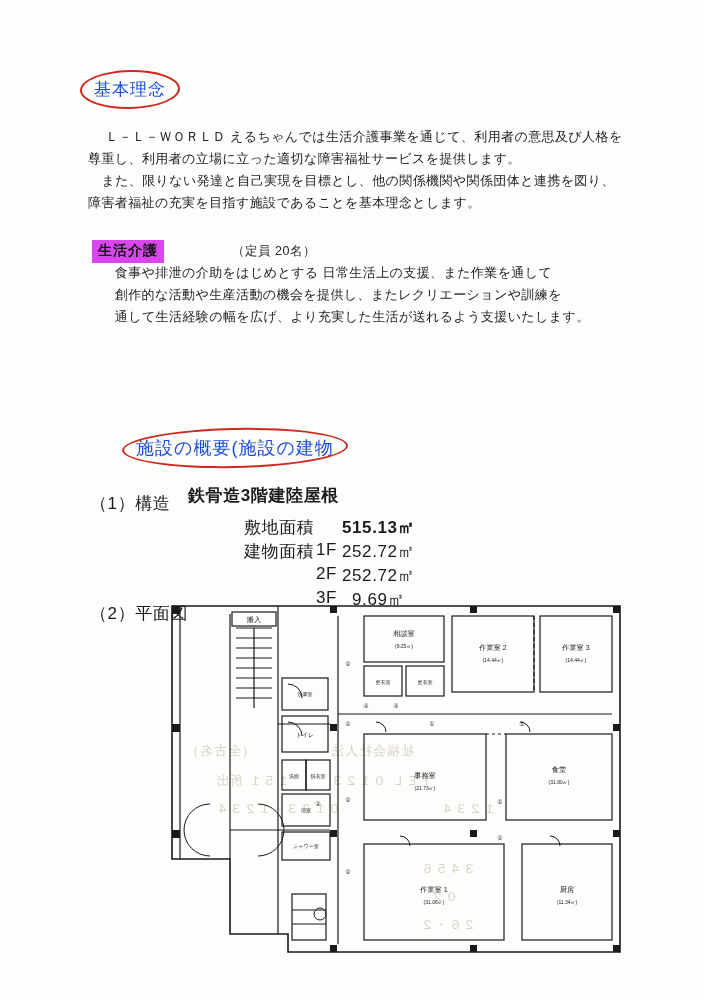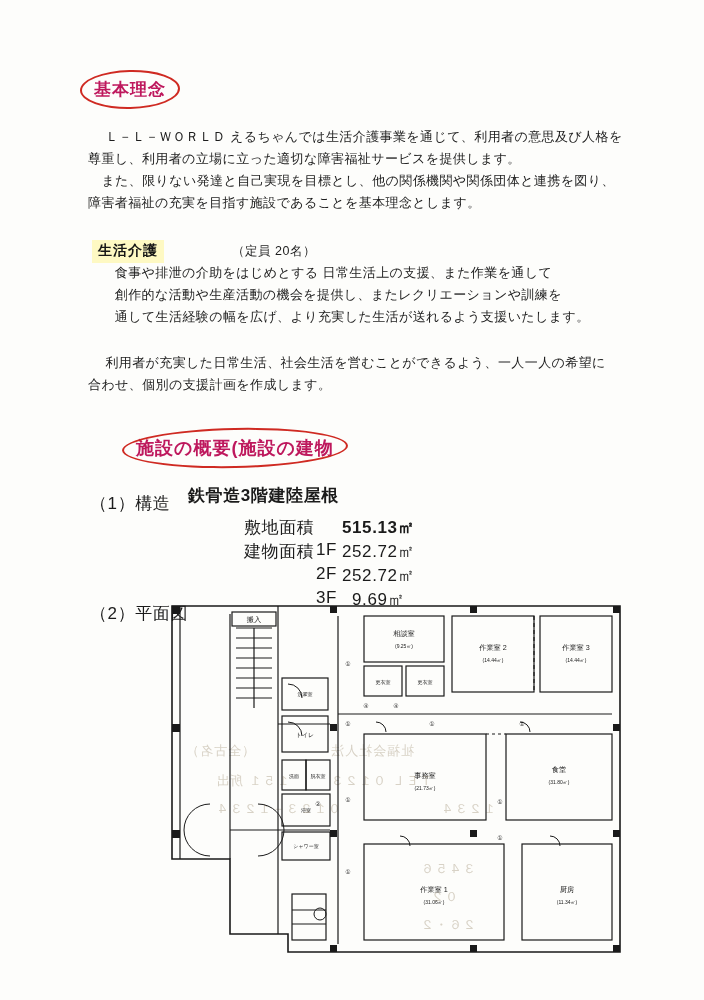--- a/index.html
+++ b/index.html
@@ -18,40 +18,40 @@
   .page {
     position: absolute;
     inset: 0;
     background: #fdfdfb;
   }
 
   
   .oval-head {
     position: absolute;
     font-size: 17px;
-    font-weight: bold;
+    font-weight: normal;
     letter-spacing: 1px;
-    color: #be185d;
+    color: #1d4ed8;
     white-space: nowrap;
   }
   .oval-head .oval {
     position: absolute;
     left: -14px;
     top: -8px;
     right: -14px;
     bottom: -8px;
     border: 2px solid #cf2a22;
     border-radius: 50%;
     transform: rotate(-1.2deg);
     pointer-events: none;
   }
 
   .hl {
     position: absolute;
-    background: #fef9c3;
+    background: #d946ef;
     font-size: 14px;
     font-weight: bold;
     padding: 2px 6px 3px 6px;
     letter-spacing: 1px;
     color: #161616;
     white-space: nowrap;
   }
 
   .para {
     position: absolute;
@@ -130,22 +130,20 @@
 　また、限りない発達と自己実現を目標とし、他の関係機関や関係団体と連携を図り、
 障害者福祉の充実を目指す施設であることを基本理念とします。</div>
 
   <div class="hl" style="left:92px; top:240px;">生活介護</div>
   <div class="small-label" style="left:232px; top:243px;">（定員 20名）</div>
 
   <div class="para" style="left:88px; top:262px; width:560px;">　　食事や排泄の介助をはじめとする 日常生活上の支援、また作業を通して
 　　創作的な活動や生産活動の機会を提供し、またレクリエーションや訓練を
 　　通して生活経験の幅を広げ、より充実した生活が送れるよう支援いたします。</div>
 
-  <div class="para" style="left:88px; top:352px; width:560px;">　 利用者が充実した日常生活、社会生活を営むことができるよう、一人一人の希望に
-合わせ、個別の支援計画を作成します。</div>
 
   <div class="oval-head" style="left:96px; top:436px; font-size:18px;margin-left:40px;">
     <span class="oval"></span>
     <span>施設の概要(施設の建物</span>
   </div>
 
   <div class="spec-row" style="left:90px; top:492px;">（1）構造</div>
   <div class="spec-row" style="left:188px; top:484px;font-weight:bold;">鉄骨造3階建陸屋根</div>
 
   <div class="spec-row" style="left:244px; top:516px;">敷地面積</div>

